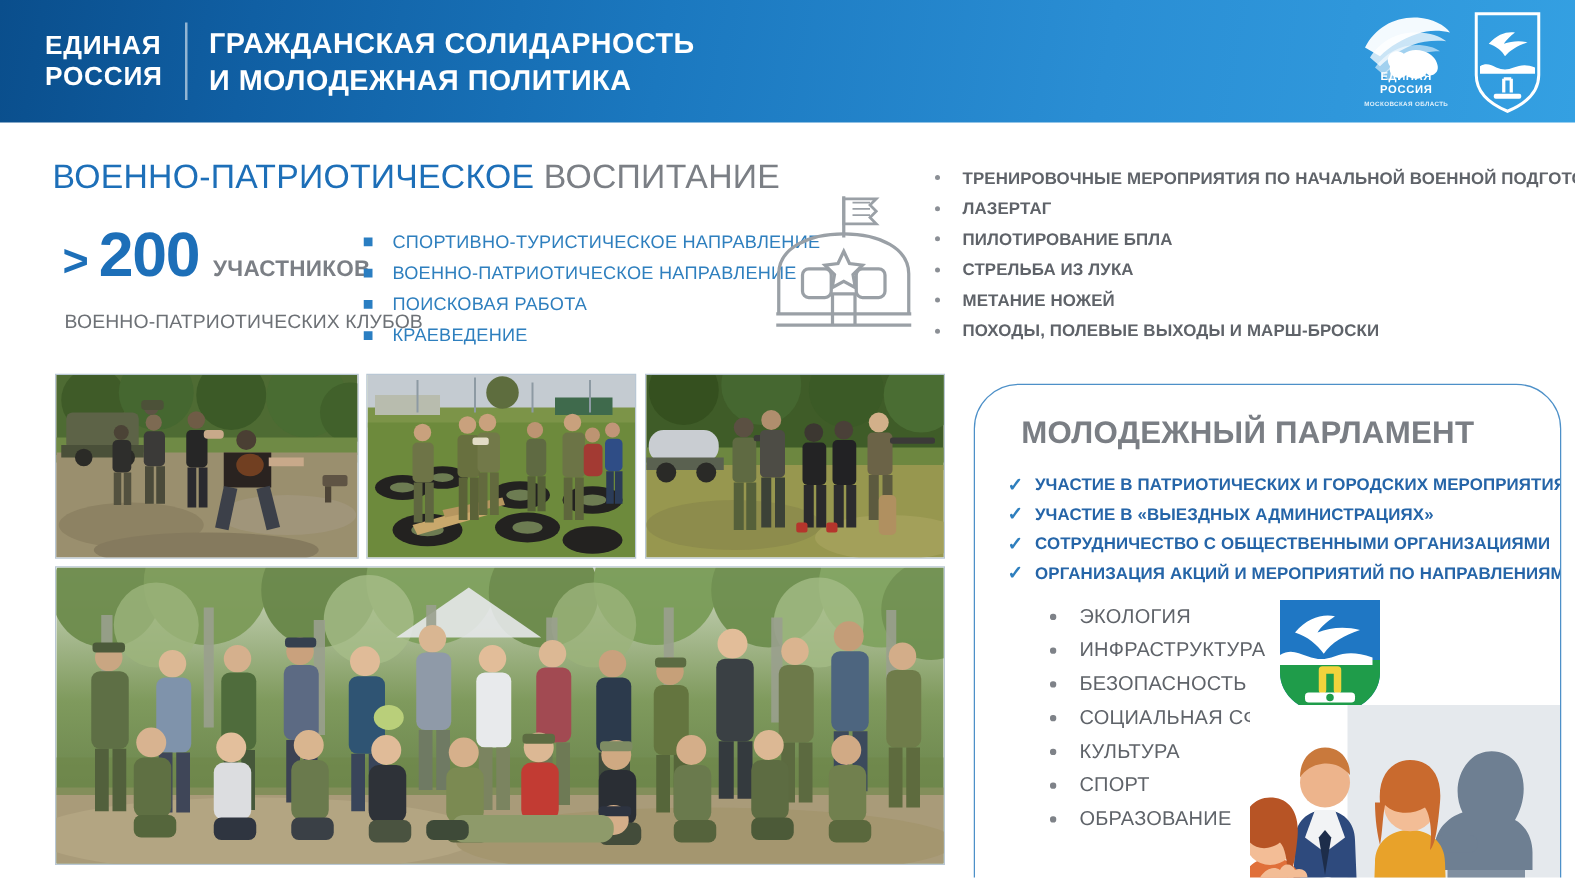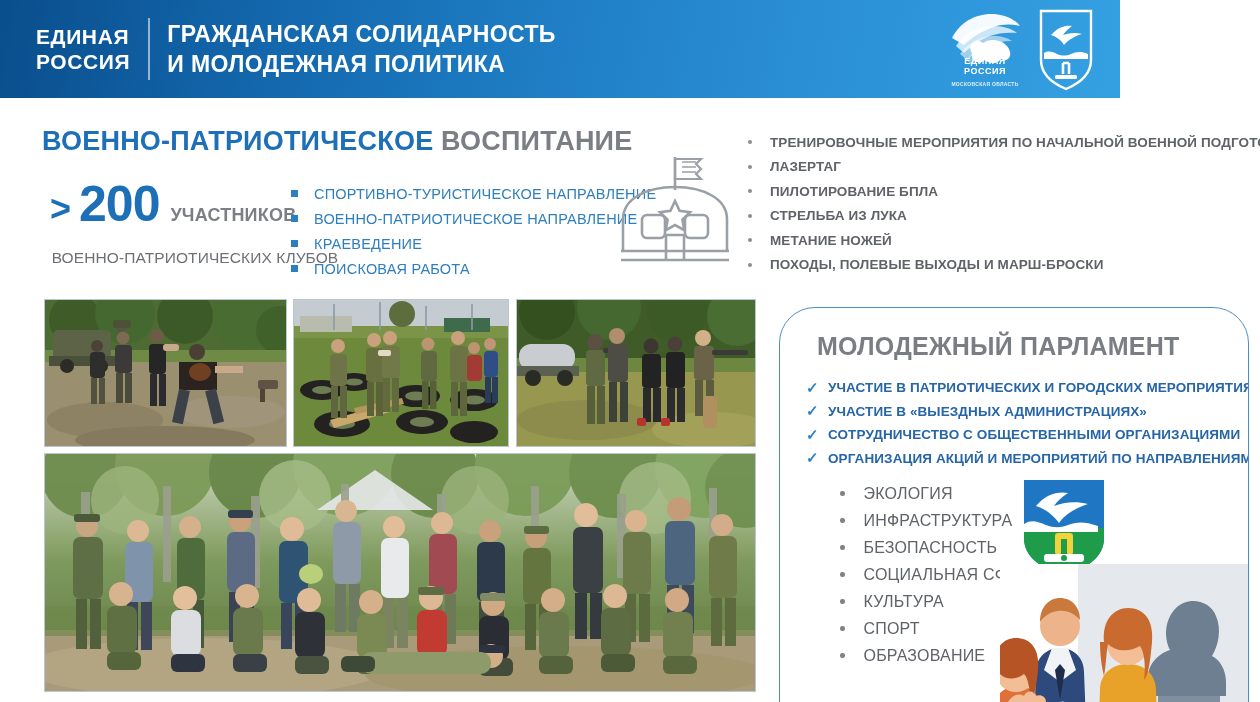--- a/index.html
+++ b/index.html
@@ -5,21 +5,21 @@
   * { box-sizing: border-box; margin: 0; padding: 0; }
   html, body {
     width: 1260px; height: 702px;
     font-family: "Liberation Sans", sans-serif;
     background: #ffffff; overflow: hidden;
   }
   .slide { position: relative; width: 1260px; height: 702px; background: #fff; }
 
   
   .header {
-    position: absolute; left: 0; top: 0; width: 1120px; height: 98px;
+    position: absolute; left: 0; top: 0; width: 1260px; height: 98px;
     background: linear-gradient(100deg, #0a4e8c 0%, #105fa3 16%, #1b78bf 42%, #2a8ed4 70%, #34a0e2 100%);
     display: flex; align-items: center;
   }
   .brand-lock {
     display: flex; align-items: center; margin-left: 36px; height: 62px;
   }
   .brand-er {
     color: #fff; font-weight: 700; font-size: 21px; line-height: 25px;
     letter-spacing: 0.6px; padding-right: 18px; text-align: left;
     font-stretch: condensed;
@@ -42,21 +42,21 @@
   }
   .er-logo .er-region {
     position: absolute; left: 0; right: 0; bottom: 3px; text-align: center;
     color: rgba(255,255,255,0.85); font-weight: 700; font-size: 5px; letter-spacing: 0.3px;
   }
   .coa-logo { width: 56px; height: 84px; }
 
   
   .sec-title {
     position: absolute; left: 42px; top: 126px;
-    font-size: 27px; font-weight: 700; letter-spacing: 0.2px; white-space: nowrap;
+    font-size: 27px; font-weight: 400; letter-spacing: 0.2px; white-space: nowrap;
   }
   .sec-title .blue { color: #1d6fb8; }
   .sec-title .grey { color: #7b7f85; }
 
   
   .stat {
     position: absolute; left: 50px; top: 178px; width: 290px;
   }
   .stat-row { display: flex; align-items: baseline; }
   .stat-gt { color: #1d6fb8; font-size: 36px; font-weight: 700; margin-right: 8px; }
@@ -173,25 +173,25 @@
     <div class="dir-item">
       <span class="dir-sq"></span>
       <span class="dir-tx">СПОРТИВНО-ТУРИСТИЧЕСКОЕ НАПРАВЛЕНИЕ</span>
     </div>
     <div class="dir-item">
       <span class="dir-sq"></span>
       <span class="dir-tx">ВОЕННО-ПАТРИОТИЧЕСКОЕ НАПРАВЛЕНИЕ</span>
     </div>
     <div class="dir-item">
       <span class="dir-sq"></span>
-      <span class="dir-tx">КРАЕВЕДЕНИЕ</span>
+      <span class="dir-tx">ПОИСКОВАЯ РАБОТА</span>
     </div>
     <div class="dir-item">
       <span class="dir-sq"></span>
-      <span class="dir-tx">ПОИСКОВАЯ РАБОТА</span>
+      <span class="dir-tx">КРАЕВЕДЕНИЕ</span>
     </div>
   </div>
 
   <svg class="barracks" width="128" height="128" viewBox="0 0 128 128">
     <g fill="none" stroke="#9aa0a6" stroke-width="2.6">
       <path d="M64 14 V47"></path>
       <path d="M64 16 h26 l-5 5 l5 5 l-5 5 l5 5 h-26 Z" stroke-width="2.2"></path>
       <path d="M71 19 h14 M71 24 h14 M71 29 h14" stroke-width="1.4"></path>
       <path d="M12 108 V76 C12 56 35 44 64 44 C93 44 116 56 116 76 V108"></path>
       <path d="M10 108 H118"></path>

